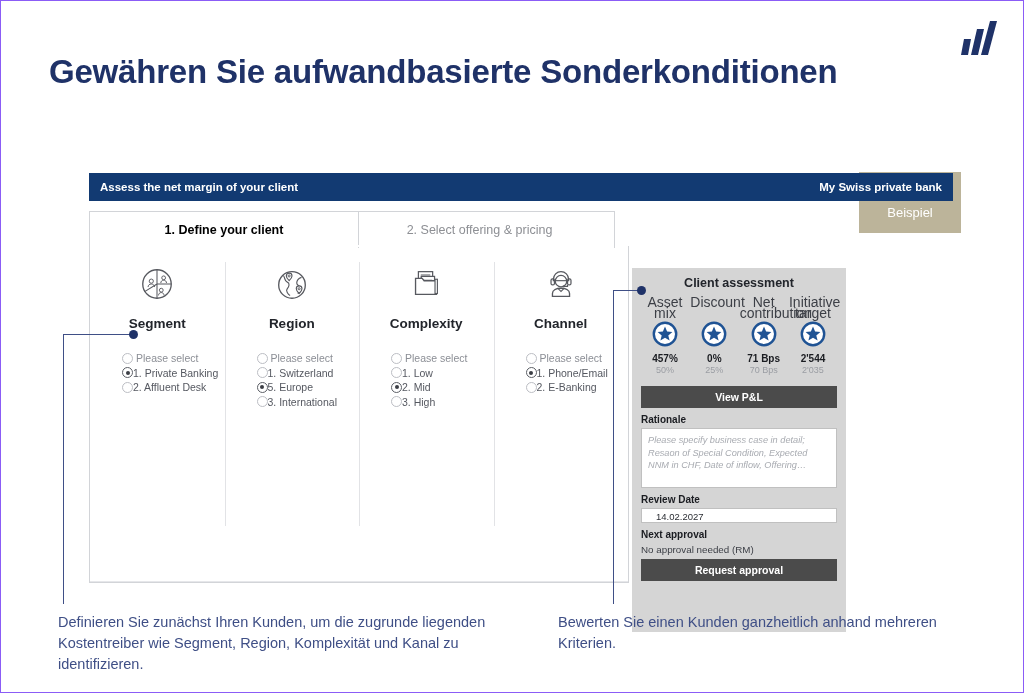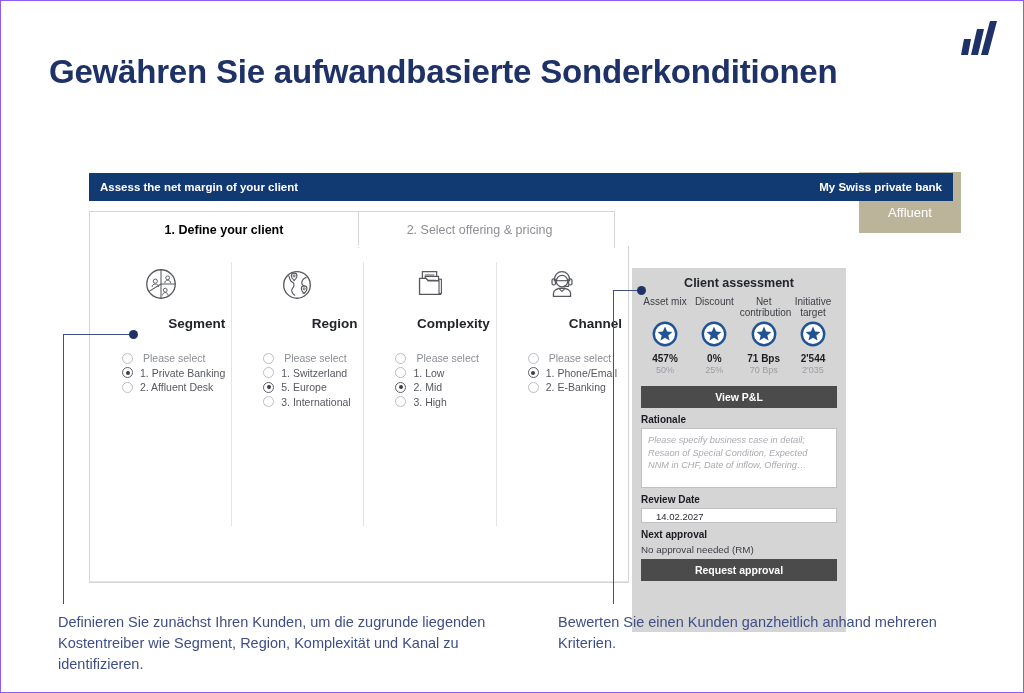--- a/index.html
+++ b/index.html
@@ -63,25 +63,25 @@
 
   
   .cols { display: flex; height: 290px; padding-top: 14px; }
   .col { flex: 1 1 0; position: relative; padding: 0 6px; }
   .col + .col::before {
     content: ""; position: absolute; left: 0; top: 2px; bottom: 10px;
     width: 1px; background: #e2e3e6;
   }
   .col-icon { height: 48px; display: flex; align-items: center; justify-content: center; }
   .col-title {
-    text-align: right; font-size: 13.5px; font-weight: bold;
+    text-align: center; font-size: 13.5px; font-weight: bold;
     color: #22252b; margin-top: 8px;
   }
   .opts { margin: 20px 0 0 26px; }
-  .opt { display: flex; align-items: center; gap: 7px; height: 14.5px; margin-bottom: 0px; }
+  .opt { display: flex; align-items: center; height: 14.5px; margin-bottom: 0px; }
   .radio {
     width: 11px; height: 11px; border-radius: 50%;
     border: 1px solid #bcbec4; background: #ffffff;
     flex: 0 0 auto; position: relative;
   }
   .radio.sel { border-color: #5c5f66; }
   .radio.sel::after {
     content: ""; position: absolute; left: 2.5px; top: 2.5px;
     width: 4px; height: 4px; border-radius: 50%; background: #3b3e45;
   }
@@ -95,21 +95,21 @@
   .assess {
     position: absolute; left: 542px; top: 10px; width: 214px; height: 364px;
     background: #d5d5d5; padding: 8px 9px 0 9px; margin-top: 12px;
   }
   .assess-title {
     text-align: center; font-size: 12.5px; font-weight: bold; color: #22252b;
     margin-bottom: 7px;
   }
   .kpis { display: flex; justify-content: space-between; }
   .kpi { width: 48px; text-align: center; }
-  .kpi-name { font-size: 10px; color: #3c3f46; line-height: 10.5px; min-height: 21px; }
+  .kpi-name { font-size: 14px; color: #3c3f46; line-height: 10.5px; min-height: 21px; }
   .kpi-badge { margin: 3px auto 2px auto; width: 26px; height: 26px; }
   .kpi-val { font-size: 10px; font-weight: bold; color: #1a1c21; }
   .kpi-target { font-size: 9px; color: #9a9da3; margin-top: 1px; }
 
   .darkbtn {
     background: #4b4b4b; color: #ffffff; text-align: center;
     font-size: 10.5px; font-weight: bold; padding: 5px 6px; margin-top: 11px;
   }
   .sec-label {
     font-size: 10px; font-weight: bold; color: #1a1c21; margin: 6px 0 3px 0;
@@ -156,21 +156,21 @@
   <svg class="logo" viewBox="0 0 42 34">
     <polygon points="4,34 11,34 14,18 7,18" fill="#1f3268"></polygon>
     <polygon points="14,34 21,34 27,8 20,8" fill="#1f3268"></polygon>
     <polygon points="24,34 31,34 40,0 33,0" fill="#1f3268"></polygon>
   </svg>
 
   <div class="title">Gewähren Sie aufwandbasierte Sonderkonditionen</div>
 
   <div class="illustrative">
     <span>Illustratives</span>
-    <span>Affluent</span>
+    <span>Beispiel</span>
   </div>
 
   <div class="app">
 
     <div class="appbar">
       <span>Assess the net margin of your client</span>
       <span>My Swiss private bank</span>
     </div>
 
     <div class="tabs">

